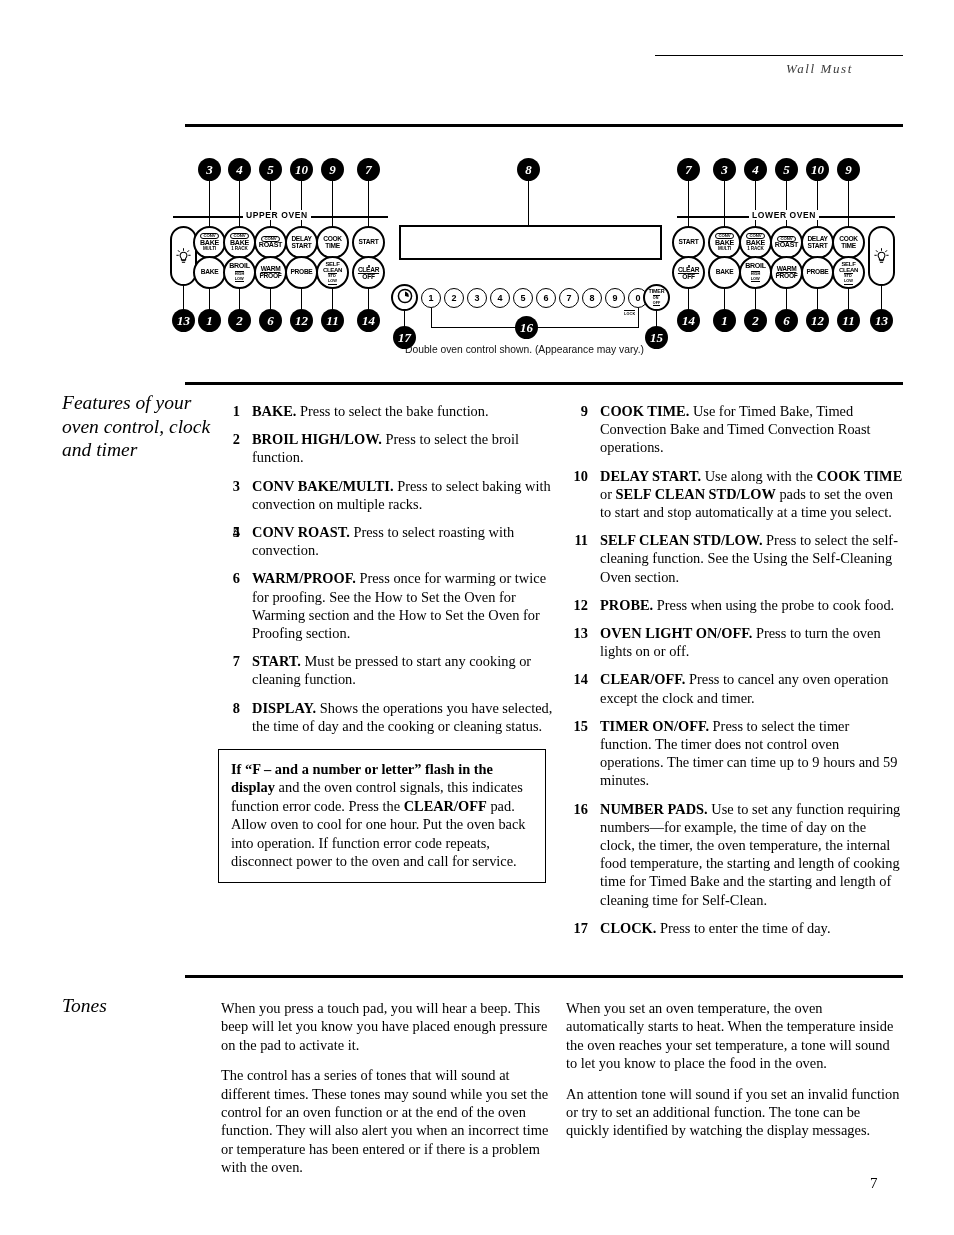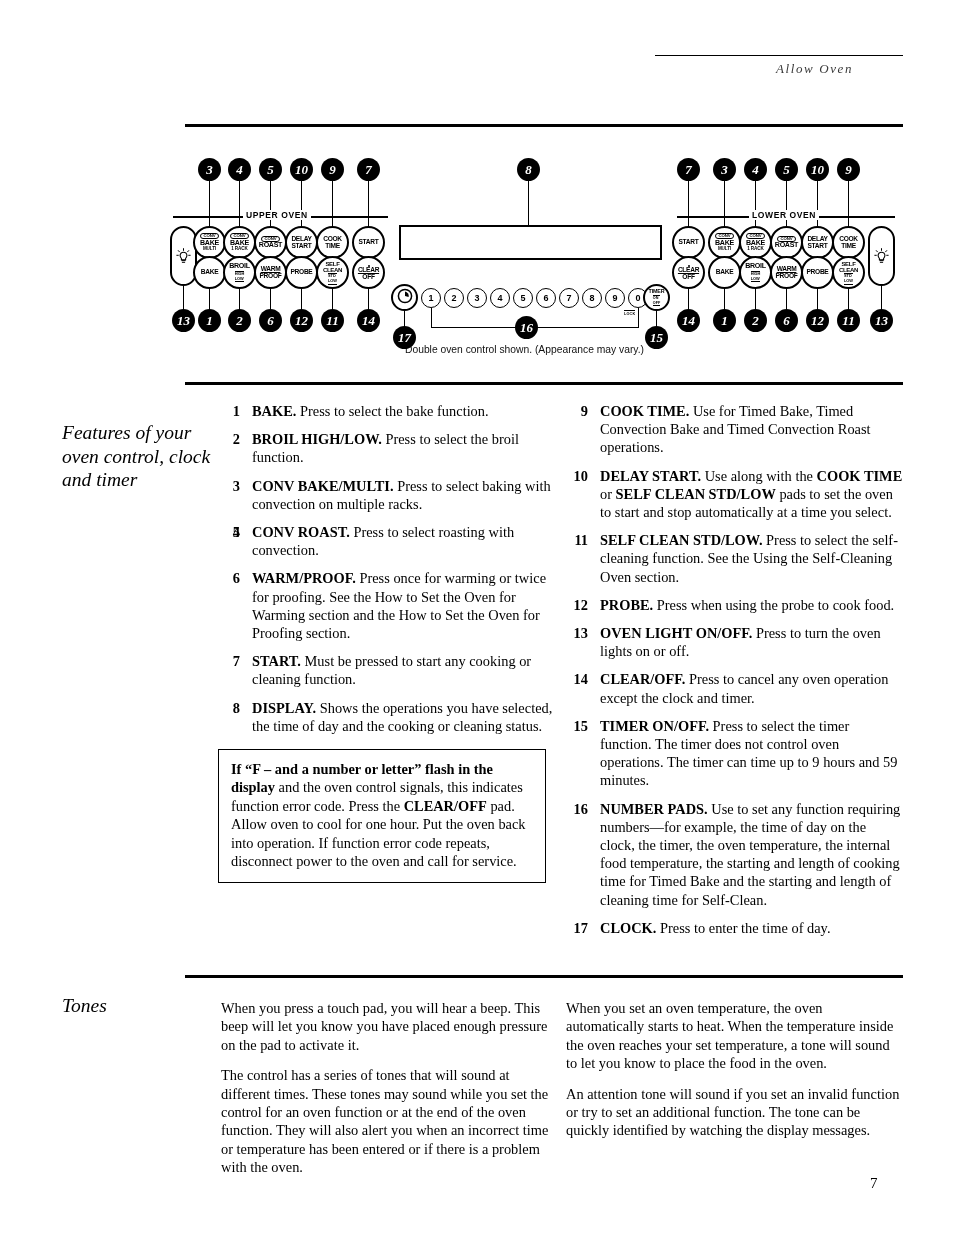--- a/index.html
+++ b/index.html
@@ -166,21 +166,21 @@
 
   
   .side-head{
     position:absolute;
     font-family:"Liberation Serif", serif;
     font-style:italic;
     font-size:19.5px;
     line-height:23.5px;
     color:#000;
   }
-  #features-head{left:62px;top:421px;width:150px;}
+  #features-head{left:62px;top:391px;width:150px;}
   #tones-head{left:62px;top:994px;width:150px;}
 
   .col{position:absolute;}
   #col-left{left:218px;top:402px;width:336px;}
   #col-right{left:566px;top:402px;width:338px;}
 
   .item{
     position:relative;
     padding-left:34px;
     margin-bottom:10px;
@@ -219,21 +219,21 @@
     font-size:15px;font-weight:normal;
   }
 </style>
 </head>
 <body>
 
 <div class="page">
 
   <div class="header">
     <div class="header-rule"></div>
-    <div class="header-sub">Allow Oven</div>
+    <div class="header-sub">Wall Must</div>
   </div>
   <div class="top-rule"></div>
 
   <div class="diagram">
 
     <div class="oven-rule" style="left:8px;top:64px;width:215px;"></div>
     <div class="oven-label" style="left:78px;top:58px;">UPPER OVEN</div>
 
     <div class="oven-rule" style="left:512px;top:64px;width:218px;"></div>
     <div class="oven-label" style="left:584px;top:58px;">LOWER OVEN</div>

